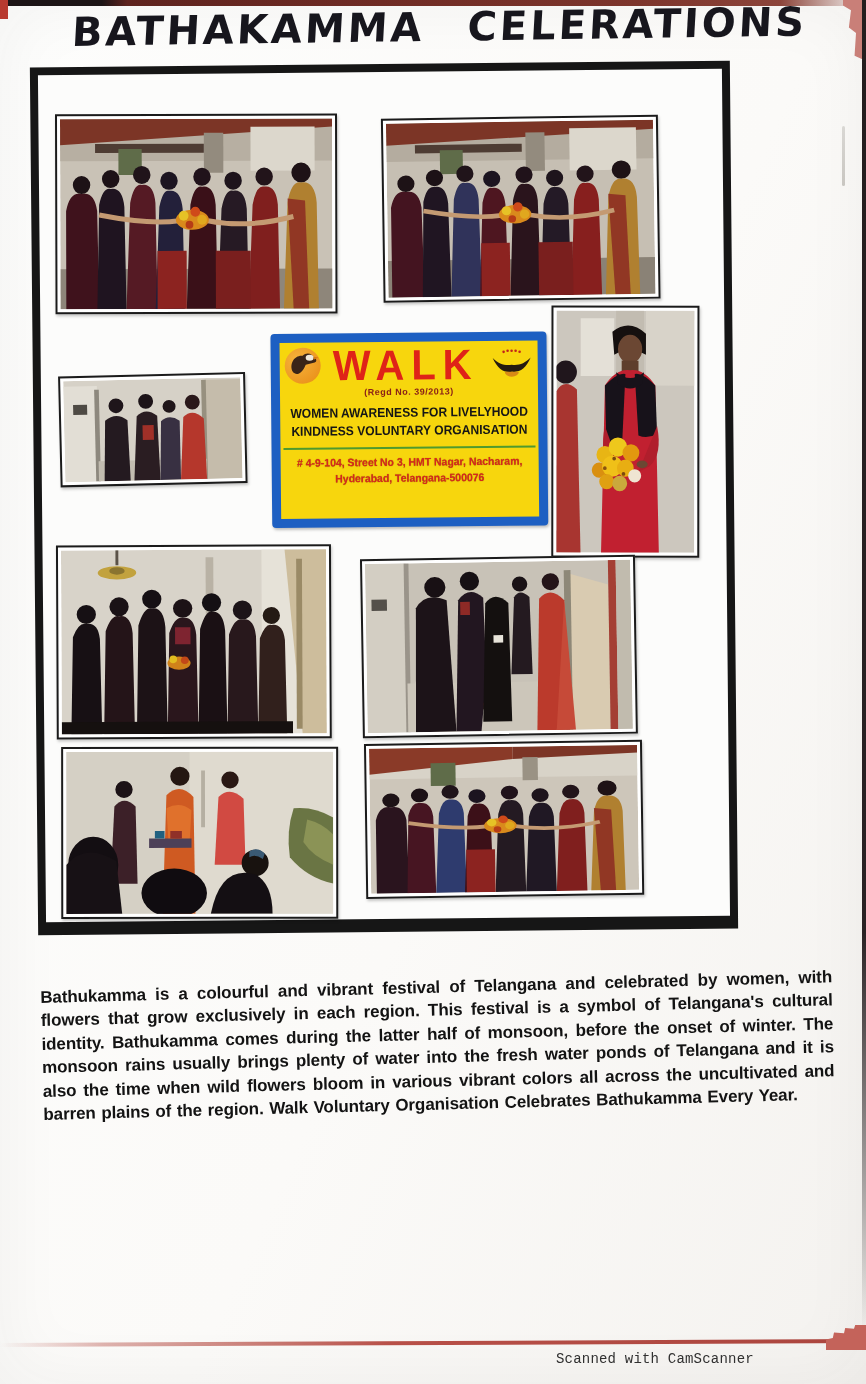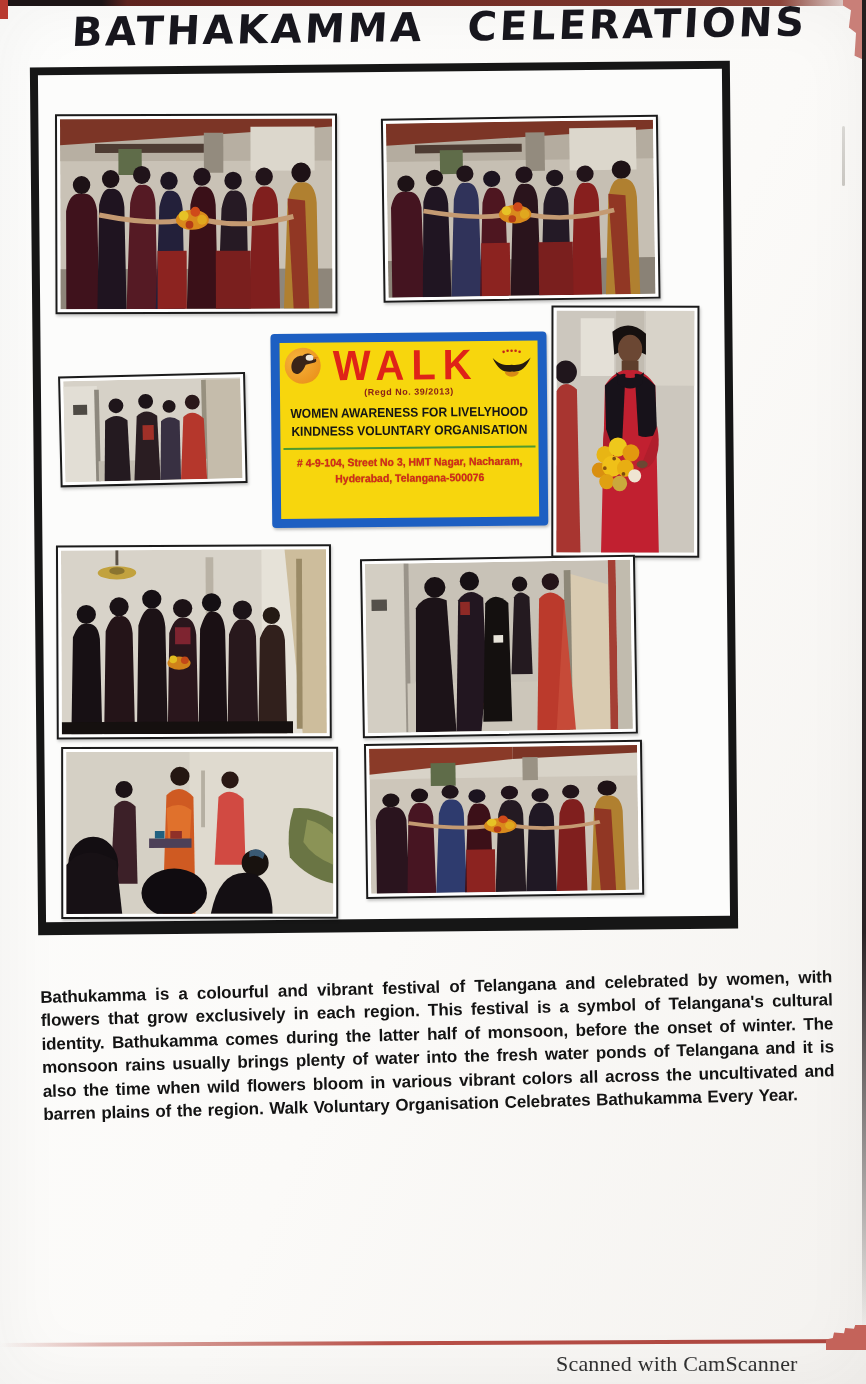--- a/index.html
+++ b/index.html
@@ -61,22 +61,22 @@
   .walk-divider{height:2px;background:var(--walk-divider-green,#4f9a2e);margin:6px 3px 5px;}
   .walk-address{text-align:center;font-weight:700;font-size:11px;line-height:1.5;white-space:nowrap;
     color:var(--walk-address-red,#d8281c);transform:scaleX(.95);transform-origin:center;
     text-shadow:0 0 1px rgba(70,20,10,.55);}
   
   .body-paragraph{position:absolute;left:40px;top:986px;width:792px;
     font-family:"Liberation Sans",sans-serif;font-weight:700;font-size:17px;line-height:1.38;
     color:#131313;text-align:justify;letter-spacing:-.1px;word-spacing:1px;
     transform:rotate(-1.5deg);transform-origin:0 0;}
   
-  .camscanner{position:absolute;left:556px;top:1351px;font-size:22px;color:#303030;letter-spacing:.2px;
-    font-family:Liberation Serif, serif;}
+  .camscanner{position:absolute;left:556px;top:1351px;font-size:14px;color:#303030;letter-spacing:.2px;
+    font-family:Liberation Mono, monospace;}
 </style>
 </head>
 <body>
 
 <div class="scan-top-line"></div>
 <div class="corner-red-tl"></div>
 <div class="corner-pink-tr"></div>
 <div class="edge-right"></div>
 <div class="margin-smudge"></div>
 

